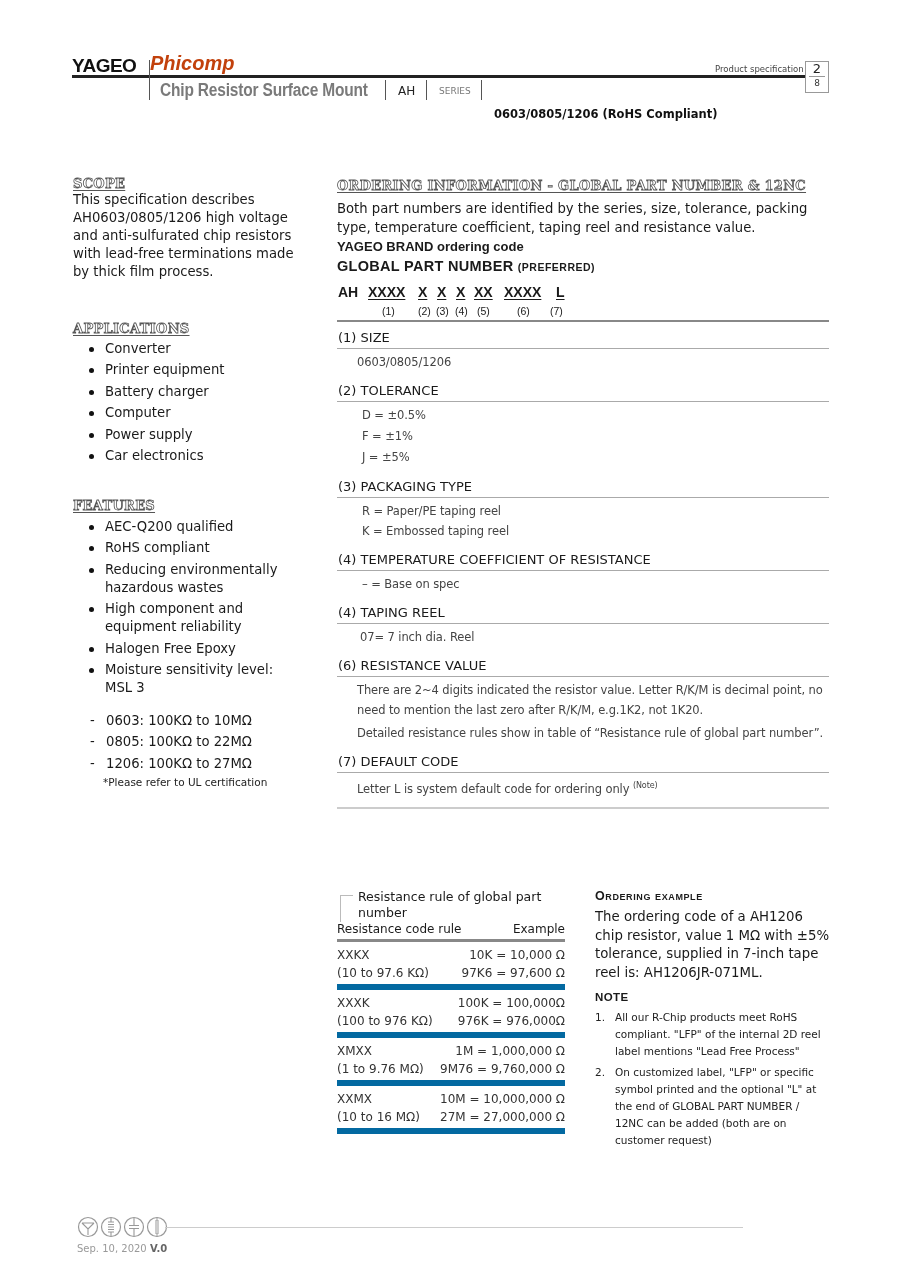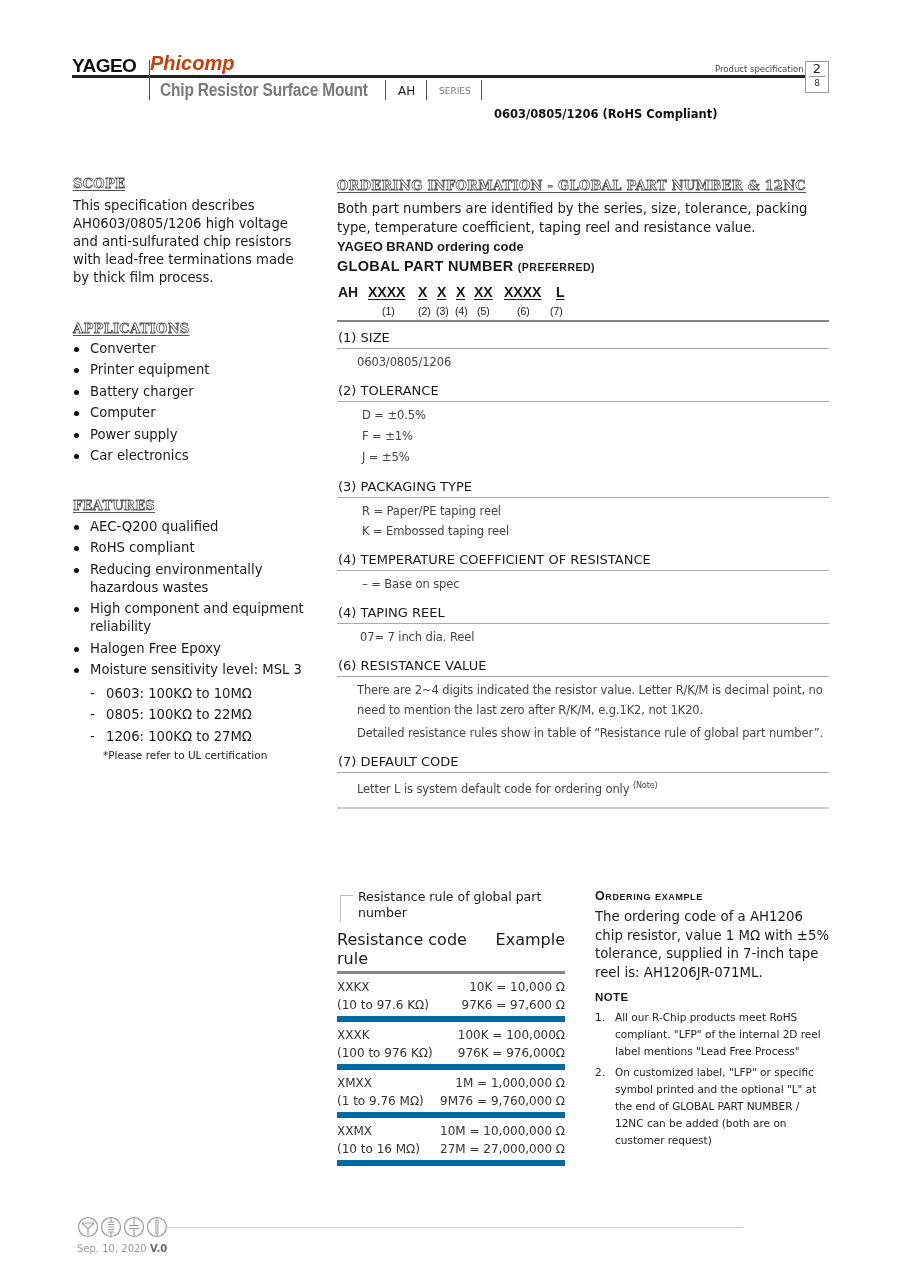--- a/index.html
+++ b/index.html
@@ -22,21 +22,21 @@
   .page-box { left:805px; top:61px; width:22px; height:30px; border:1px solid #999; text-align:center; }
   .page-box .pn { font-size:13px; line-height:14px; color:#222; display:block; border-bottom:1px solid #999; margin:0 3px; }
   .page-box .pt { font-size:9px; line-height:13px; color:#333; display:block; }
 
   
   .sec-h { font-family:"DejaVu Serif", serif; font-weight:700; font-size:13px; letter-spacing:0.3px; color:#fff; -webkit-text-stroke:0.8px #555; text-decoration:underline; text-decoration-color:#555; text-underline-offset:2px; }
 
   
   .left { left:73px; width:240px; }
   .body-txt { font-size:13.2px; line-height:18px; color:#1a1a1a; }
-  ul.bul { list-style:none; margin:0; padding:0; }
+  ul.bul { list-style:none; margin:15px; padding:0; }
   ul.bul li { position:relative; padding-left:17px; font-size:13.2px; line-height:18px; margin-bottom:3.4px; }
   ul.bul li::before { content:""; position:absolute; left:1px; top:7px; width:5px; height:5px; border-radius:50%; background:#111; }
   ul.dash { list-style:none; margin:6px 0 0 17px; padding:0; }
   ul.dash li { font-size:13.2px; line-height:18px; margin-bottom:3.4px; padding-left:16px; position:relative; }
   ul.dash li::before { content:"-"; position:absolute; left:0; }
   .note-ul { font-size:10.5px; margin-left:30px; color:#222; }
 
   
   .right { left:337px; width:492px; }
   .ord-body { font-size:13.2px; line-height:19px; }
@@ -51,21 +51,21 @@
   .thick-rule { height:2px; background:#888; }
   .field-h { font-size:13px; padding:8px 0 3px 1px; border-bottom:1px solid #aaa; }
   .field-v { font-size:11.5px; color:#444; line-height:20px; padding:3px 0 3px 20px; letter-spacing:-0.1px; }
   .field-v.ind { padding-left:25px; }
   .field-v sup { font-size:8px; }
 
   
   .rtab { left:337px; top:889px; width:228px; }
   .rtab .cap { position:relative; font-size:12.5px; line-height:16px; padding-left:21px; }
   .rtab .cap::before { content:""; position:absolute; left:3px; top:6px; width:12px; height:26px; border-left:1px solid #bbb; border-top:1px solid #bbb; }
-  .rtab .hrow { display:flex; justify-content:space-between; font-size:16px; margin-top:9px; padding-bottom:3px; border-bottom:3px solid #888; }
+  .rtab .hrow { display:flex; justify-content:space-between; font-size:12px; margin-top:1px; padding-bottom:3px; border-bottom:3px solid #888; }
   .rtab .grp { border-bottom:6px solid #0369a1; padding:4px 0 2px; }
   .rtab .r { display:flex; justify-content:space-between; font-size:12px; line-height:18px; color:#333; }
 
   
   .oe { left:595px; top:889px; width:235px; }
   .oe-h { font-family:"Liberation Sans", sans-serif; font-weight:700; font-size:12.5px; letter-spacing:0.6px; font-variant:small-caps; }
   .oe-b { font-size:13.3px; line-height:18.5px; margin-top:5px; }
   .note-h { font-family:"Liberation Sans", sans-serif; font-weight:700; font-size:11.5px; margin-top:9px; letter-spacing:0.4px; }
   ol.notes { list-style:none; margin:6px 0 0 0; padding:0; }
   ol.notes li { font-size:10.5px; line-height:17px; padding-left:20px; position:relative; margin-bottom:4px; color:#222; }
@@ -93,21 +93,21 @@
 <div class="abs hdr-vline3"></div>
 <div class="abs hdr-sub">0603/0805/1206 (RoHS Compliant)</div>
 <div class="abs hdr-prodspec">Product specification</div>
 <div class="abs page-box">
   <span class="pn">2</span>
   <span class="pt">8</span>
 </div>
 
 <div class="abs left" style="top:176px;">
   <div class="sec-h">SCOPE</div>
-  <div class="body-txt" style="margin-top:6px;">This specification describes AH0603/0805/1206 high voltage and anti-sulfurated chip resistors with lead-free terminations made by thick film process.</div>
+  <div class="body-txt" style="">This specification describes AH0603/0805/1206 high voltage and anti-sulfurated chip resistors with lead-free terminations made by thick film process.</div>
 </div>
 
 <div class="abs left" style="top:321px;">
   <div class="sec-h">APPLICATIONS</div>
   <ul class="bul" style="margin-top:4px;">
     <li>Converter</li>
     <li>Printer equipment</li>
     <li>Battery charger</li>
     <li>Computer</li>
     <li>Power supply</li>

